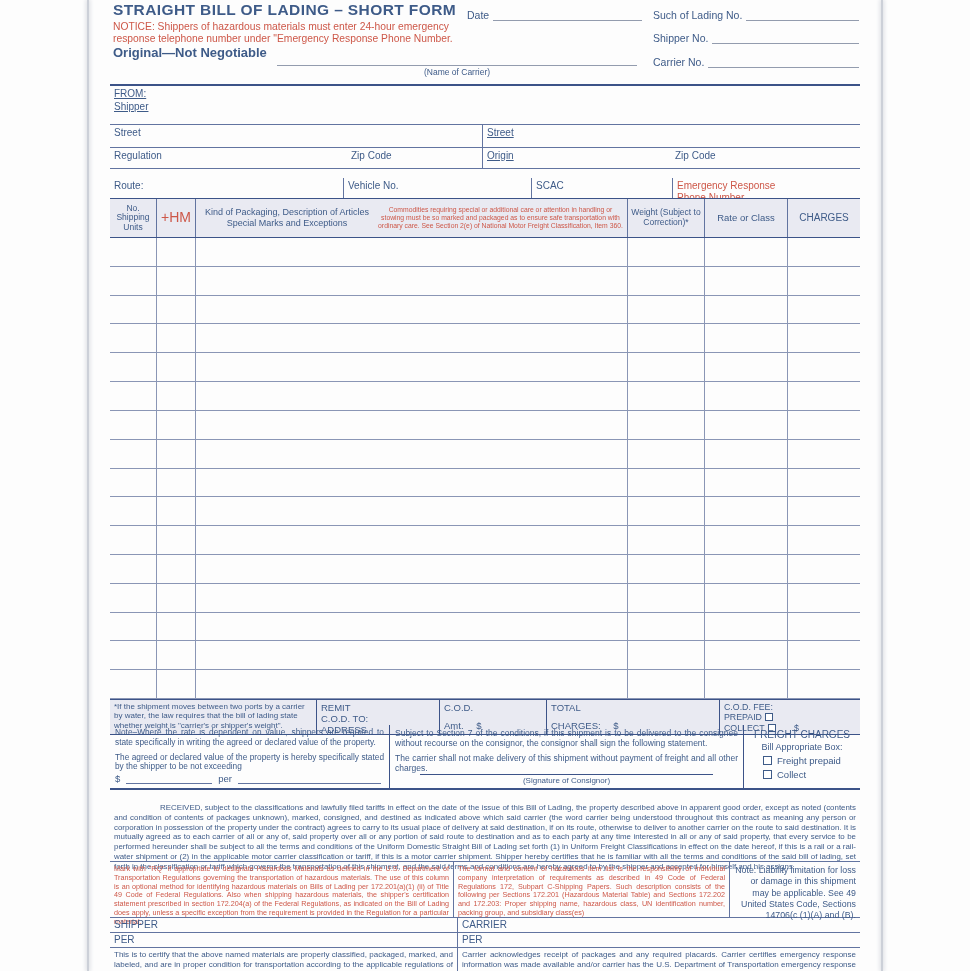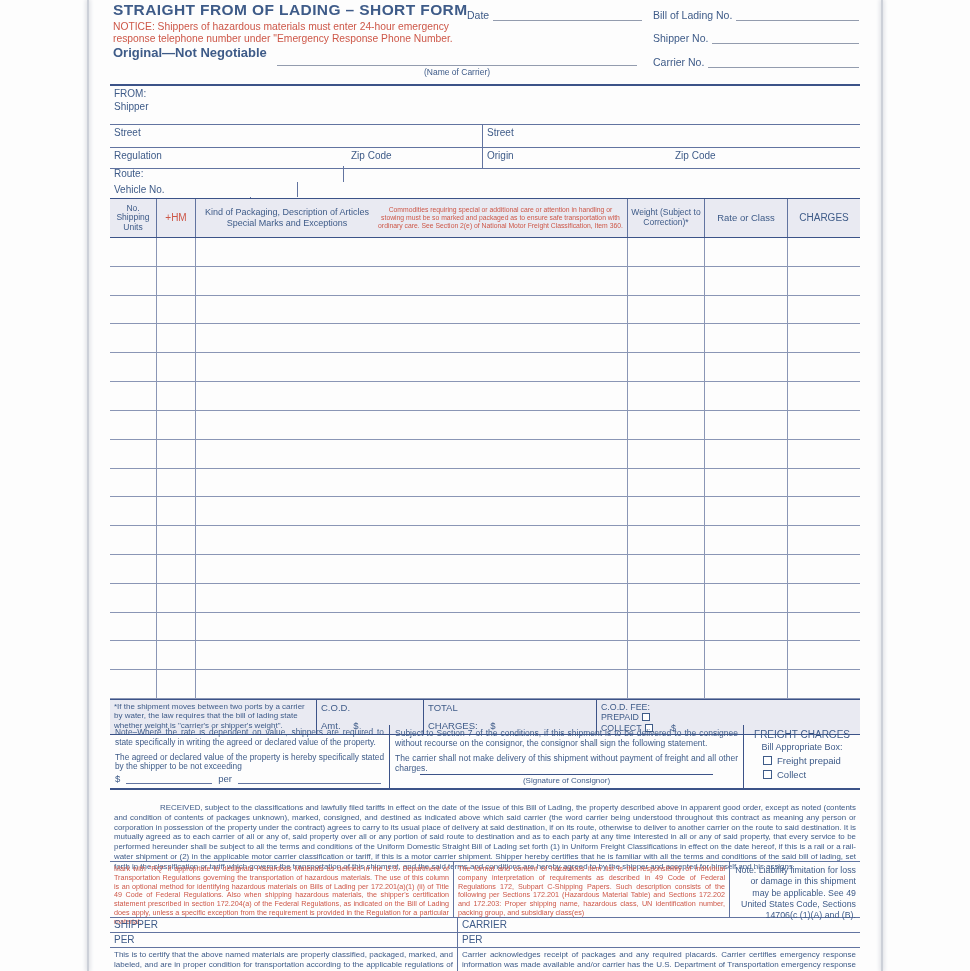--- a/index.html
+++ b/index.html
@@ -34,36 +34,36 @@
   .ref-date{left:467px;top:6px;width:175px;}
   .ref-bol{left:653px;top:6px;width:206px;}
   .ref-shipper{left:653px;top:29px;width:206px;}
   .ref-carrier{left:653px;top:53px;width:206px;}
   
   .parties{left:110px;top:84px;width:750px;border-top:2px solid var(--dark);border-bottom:1px solid var(--mid);font-size:10px;}
   .prow{display:flex;border-bottom:1px solid var(--mid);}
   .prow:last-child{border-bottom:none;}
   .pcell{position:relative;padding:2px 4px;line-height:1.25;}
   .pcell.l{width:373px;border-right:1px solid var(--mid);}
-  .pcell.r{width:377px;}
+  .pcell.r{width:377px;text-decoration:underline;}
   .ph1{height:39px;} .ph2{height:23px;} .ph3{height:20px;}
   .zip-l{position:absolute;left:241px;top:2px;}
   .zip-r{position:absolute;left:192px;top:2px;}
   
-  .route{left:110px;top:166px;width:750px;height:32px;display:flex;font-size:10px;flex-direction:column;}
+  .route{left:110px;top:178px;width:750px;height:32px;display:flex;font-size:10px;}
   .rcell{padding:2px 4px;border-right:1px solid var(--mid);line-height:1.15;}
   .rcell:last-child{border-right:none;}
   .rc1{width:234px;} .rc2{width:188px;} .rc3{width:141px;} .rc4{width:187px;}
   
   .thead{left:110px;top:198px;width:750px;height:40px;display:flex;background:var(--band);
     border-top:1.5px solid var(--dark);border-bottom:1px solid var(--dark);}
   .hcell{border-right:1px solid var(--mid);display:flex;align-items:center;justify-content:center;text-align:center;line-height:1.12;}
   .hcell:last-child{border-right:none;}
   .hc1{width:47px;font-size:8.5px;padding:1px;}
-  .hc2{width:39px;font-size:10px;text-align:center;}
+  .hc2{width:39px;font-size:14px;text-align:center;}
   .hc3{width:432px;padding:14px 2px;}
   .hc4{width:77px;font-size:8.5px;padding:1px;}
   .hc5{width:83px;font-size:9.5px;}
   .hc6{width:72px;font-size:10px;}
   .desc-blue{width:178px;font-size:9px;line-height:1.2;}
   .desc-red{flex:1;font-size:6.8px;line-height:1.18;padding:0 2px;}
   
   .tbody{left:110px;top:238px;width:750px;height:461px;display:flex;flex-direction:column;}
   .trow{flex:1;display:flex;border-bottom:1px solid var(--grid);}
   .tcell{border-right:1px solid var(--grid);height:100%;}
@@ -116,32 +116,32 @@
   .ccell.l{width:348px;border-right:1px solid var(--mid);}
   .ccell.r{width:402px;}
 </style>
 </head>
 <body>
 
 <div class="form">
   <div class="edge" style="left:87px;"></div>
   <div class="edge" style="left:881px;"></div>
 
-  <div class="abs title blue">STRAIGHT FROM OF LADING – SHORT FORM</div>
+  <div class="abs title blue">STRAIGHT BILL OF LADING – SHORT FORM</div>
   <div class="abs notice red">NOTICE: Shippers of hazardous materials must enter 24-hour emergency response telephone number under "Emergency Response Phone Number.</div>
   <div class="abs original blue">Original—Not Negotiable</div>
   <div class="abs carrier-line"></div>
   <div class="abs carrier-caption blue">(Name of Carrier)</div>
 
   <div class="abs ref-row ref-date">
     <span class="lbl">Date</span>
     <span class="fill"></span>
   </div>
   <div class="abs ref-row ref-bol">
-    <span class="lbl">Bill of Lading No.</span>
+    <span class="lbl">Such of Lading No.</span>
     <span class="fill"></span>
   </div>
   <div class="abs ref-row ref-shipper">
     <span class="lbl">Shipper No.</span>
     <span class="fill"></span>
   </div>
   <div class="abs ref-row ref-carrier">
     <span class="lbl">Carrier No.</span>
     <span class="fill"></span>
   </div>
@@ -329,20 +329,25 @@
         <div class="tcell c2"></div>
         <div class="tcell c3"></div>
         <div class="tcell c4"></div>
         <div class="tcell c5"></div>
         <div class="tcell c6"></div>
       </div>
     </div>
 
   <div class="abs remit">
     <div class="mcell m1">*If the shipment moves between two ports by a carrier by water, the law requires that the bill of lading state whether weight is "carrier's or shipper's weight".</div>
+    <div class="mcell m2">
+      <div>REMIT</div>
+      <div>C.O.D. TO:</div>
+      <div>ADDRESS</div>
+    </div>
     <div class="mcell m3">
       <div>C.O.D.</div>
       <div class="gap-top">
         <span>Amt.</span>
         <span class="dollar-gap" style="margin-left:10px;">$</span>
       </div>
     </div>
     <div class="mcell m5">
       <div>TOTAL</div>
       <div class="gap-top">

